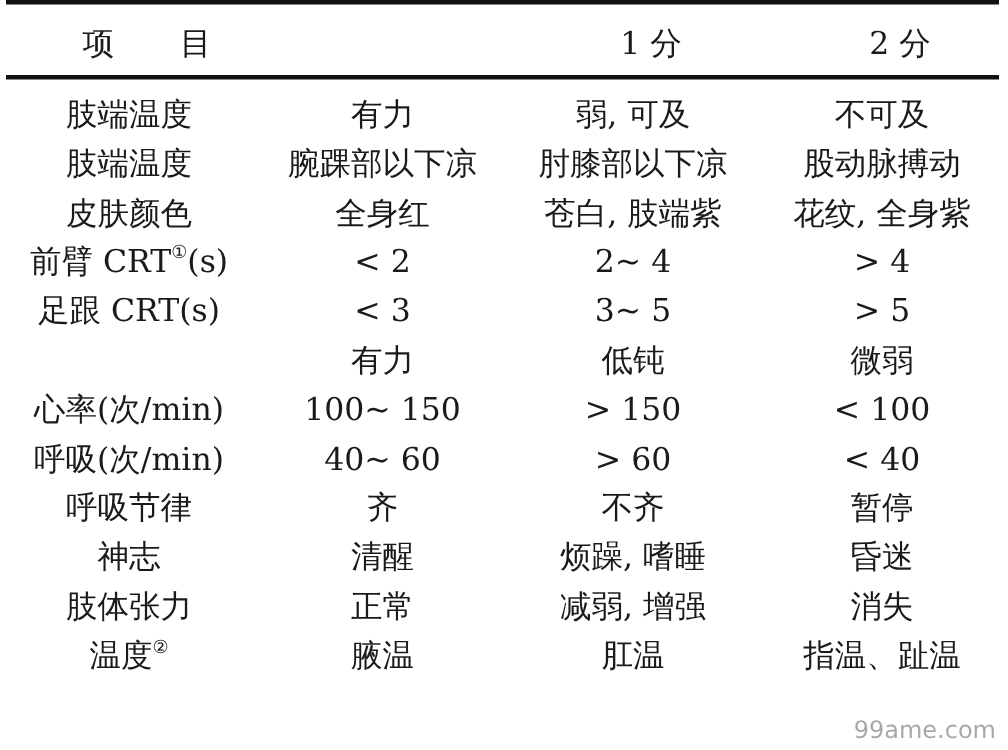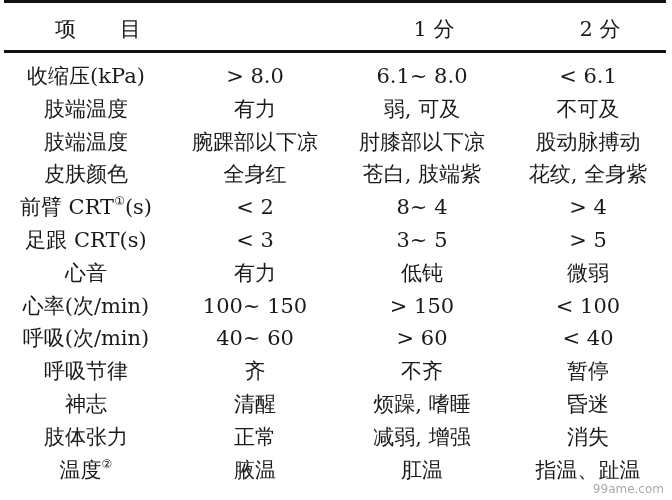--- a/index.html
+++ b/index.html
@@ -63,45 +63,39 @@
     sup.note {
       font-size: 12px;
       vertical-align: 9px;
       line-height: 0;
     }
     .watermark {
       position: absolute;
       right: 8px;
       bottom: 4px;
       font-family: "DejaVu Sans", "Liberation Sans", sans-serif;
-      font-size: 12px;
+      font-size: 16px;
       color: #9a9a9a;
       opacity: 0.85;
     }
   </style>
 </head>
 <body>
 
 <div class="rule rule-top"></div>
 
 <div class="header-row">
   <div class="cell c0 h-item"><span>项</span><span class="gap"></span><span>目</span></div>
   <div class="cell c2">1 分</div>
   <div class="cell c3">2 分</div>
 </div>
 
 <div class="rule rule-header"></div>
 
 <div class="body-rows">
-  <div class="row">
-    <div class="cell c0">收缩压(kPa)</div>
-    <div class="cell c1">&gt; 8.0</div>
-    <div class="cell c2">6.1~ 8.0</div>
-    <div class="cell c3">&lt; 6.1</div>
-  </div>
   <div class="row">
     <div class="cell c0">肢端温度</div>
     <div class="cell c1">有力</div>
     <div class="cell c2">弱, 可及</div>
     <div class="cell c3">不可及</div>
   </div>
   <div class="row">
     <div class="cell c0">肢端温度</div>
     <div class="cell c1">腕踝部以下凉</div>
     <div class="cell c2">肘膝部以下凉</div>
@@ -109,31 +103,30 @@
   </div>
   <div class="row">
     <div class="cell c0">皮肤颜色</div>
     <div class="cell c1">全身红</div>
     <div class="cell c3">花纹, 全身紫</div>
     <div class="cell c2">苍白, 肢端紫</div>
   </div>
   <div class="row">
     <div class="cell c0"><span>前臂 CRT</span><sup class="note">①</sup><span>(s)</span></div>
     <div class="cell c1">&lt; 2</div>
-    <div class="cell c2">8~ 4</div>
+    <div class="cell c2">2~ 4</div>
     <div class="cell c3">&gt; 4</div>
   </div>
   <div class="row">
     <div class="cell c0">足跟 CRT(s)</div>
     <div class="cell c1">&lt; 3</div>
     <div class="cell c2">3~ 5</div>
     <div class="cell c3">&gt; 5</div>
   </div>
   <div class="row">
-    <div class="cell c0">心音</div>
     <div class="cell c1">有力</div>
     <div class="cell c2">低钝</div>
     <div class="cell c3">微弱</div>
   </div>
   <div class="row">
     <div class="cell c0">心率(次/min)</div>
     <div class="cell c1">100~ 150</div>
     <div class="cell c2">&gt; 150</div>
     <div class="cell c3">&lt; 100</div>
   </div>

